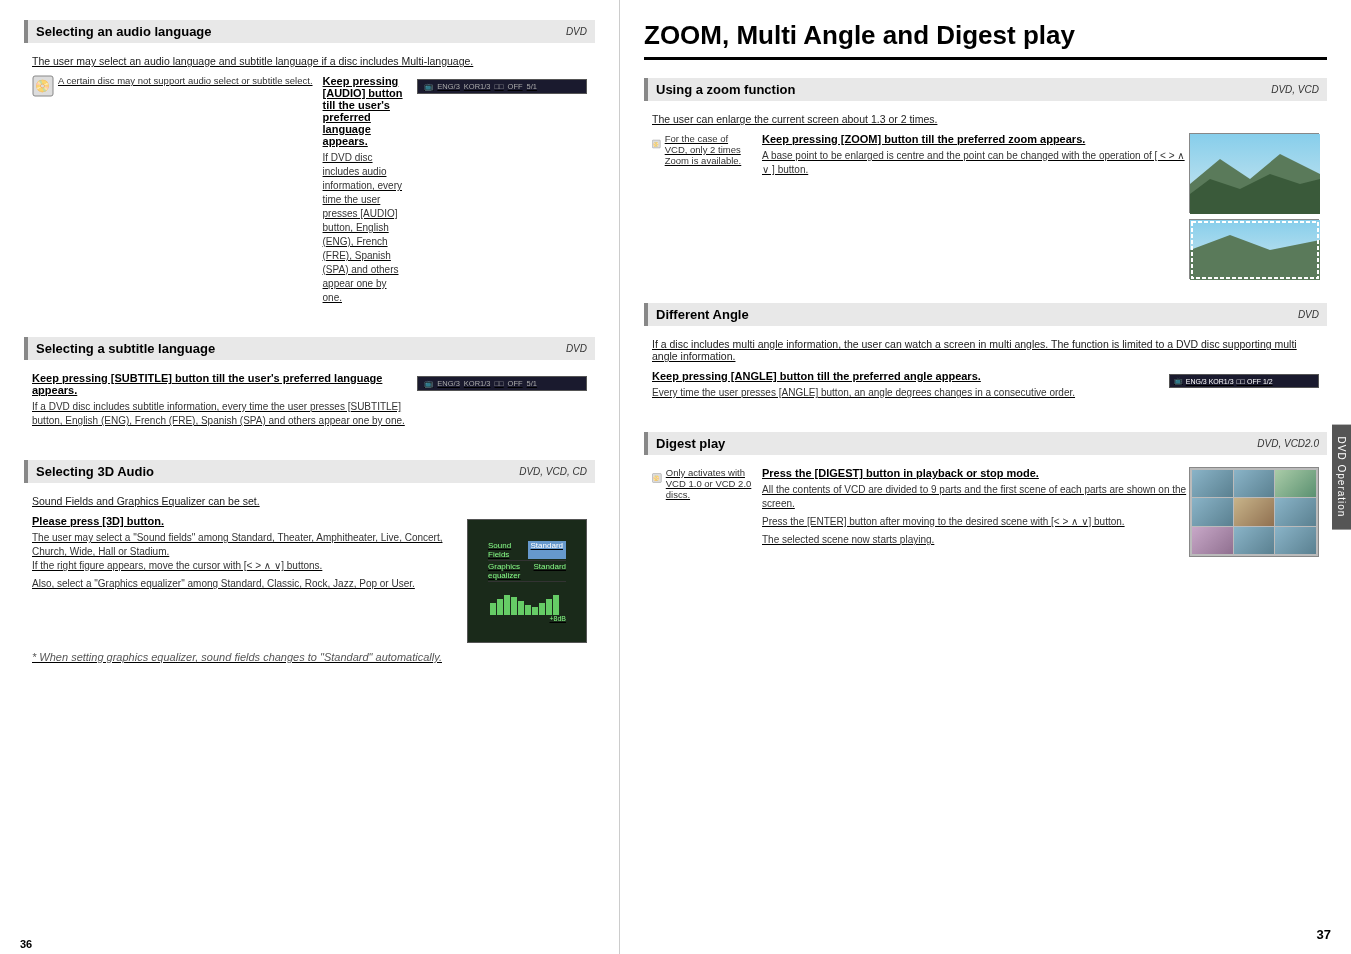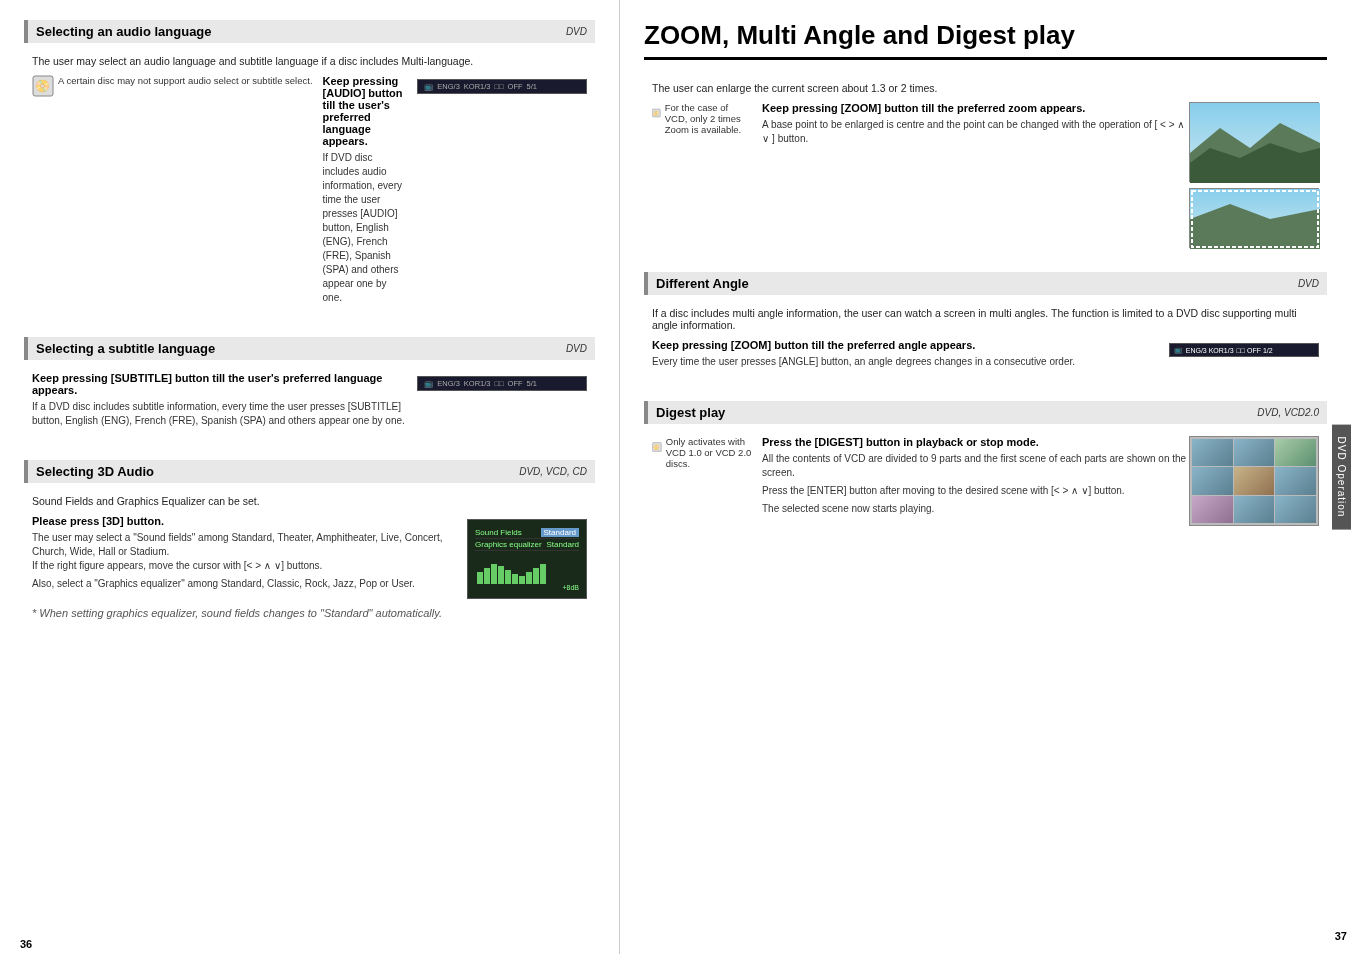--- a/index.html
+++ b/index.html
@@ -53,20 +53,21 @@
       font-size: 13px;
       font-weight: bold;
     }
     .section-tag {
       font-style: italic;
       font-size: 10px;
       color: #333;
     }
     .section-body {
       padding: 4px 8px;
+      text-decoration: underline;
     }
     .section-intro {
       font-size: 10.5px;
       margin-bottom: 8px;
       color: #222;
     }
     .instruction-block {
       display: flex;
       gap: 10px;
       margin-bottom: 8px;
@@ -110,21 +111,21 @@
     }
     .osd-bar span {
       color: #aaa;
       font-size: 7.5px;
     }
     
     .eq-screen {
       background: #1a2a1a;
       color: #88ff88;
       font-size: 8px;
-      padding: 7px;
+      padding: 20px;
       width: 120px;
       border: 1px solid #555;
       margin-top: 4px;
     }
     .eq-row {
       display: flex;
       justify-content: space-between;
       border-bottom: 1px solid #333;
       padding: 1px 0;
     }
@@ -154,22 +155,22 @@
     .page-number-left {
       position: absolute;
       bottom: 4px;
       left: 20px;
       font-size: 11px;
       font-weight: bold;
     }
     .page-number-right {
       position: absolute;
       bottom: 12px;
-      right: 4px;
-      font-size: 11px;
+      right: 20px;
+      font-size: 13px;
       font-weight: bold;
     }
     
     .dvd-operation-tab {
       position: absolute;
       right: 0;
       top: 50%;
       transform: translateY(-50%);
       background: #555;
       color: #fff;
@@ -342,20 +343,24 @@
       </div>
     </div>
 
     <div class="page-number-left">36</div>
   </div>
 
   <div class="right-page">
     <h1 class="page-title">ZOOM, Multi Angle and Digest play</h1>
 
     <div class="section">
+      <div class="section-header">
+        <span class="section-title">Using a zoom function</span>
+        <span class="section-tag">DVD, VCD</span>
+      </div>
       <div class="section-body">
         <p class="section-intro">The user can enlarge the current screen about 1.3 or 2 times.</p>
         <div class="right-column-layout">
           <div class="right-col-main">
             <div class="instruction-block">
               <div class="icon-note" style="width:100px; flex-shrink:0;">
                 <svg class="disc-icon-svg" viewBox="0 0 22 22">
                   <rect x="1" y="1" width="20" height="20" rx="2" fill="#ddd" stroke="#888" stroke-width="1"></rect>
                   <text x="11" y="15" text-anchor="middle" font-size="12" fill="#555">📀</text>
                 </svg>
@@ -401,21 +406,21 @@
 
     <div class="section">
       <div class="section-header">
         <span class="section-title">Different Angle</span>
         <span class="section-tag">DVD</span>
       </div>
       <div class="section-body">
         <p class="section-intro">If a disc includes multi angle information, the user can watch a screen in multi angles. The function is limited to a DVD disc supporting multi angle information.</p>
         <div class="instruction-block">
           <div class="instruction-main">
-            <div class="instruction-title">Keep pressing [ZOOM] button till the preferred angle appears.</div>
+            <div class="instruction-title">Keep pressing [ANGLE] button till the preferred angle appears.</div>
             <p class="instruction-text">Every time the user presses [ANGLE] button, an angle degrees changes in a consecutive order.</p>
           </div>
           <div>
             <div class="angle-osd">
               <span>📺</span>
               <span>ENG/3 KOR1/3</span>
               <span>□□ OFF 1/2</span>
             </div>
           </div>
         </div>

